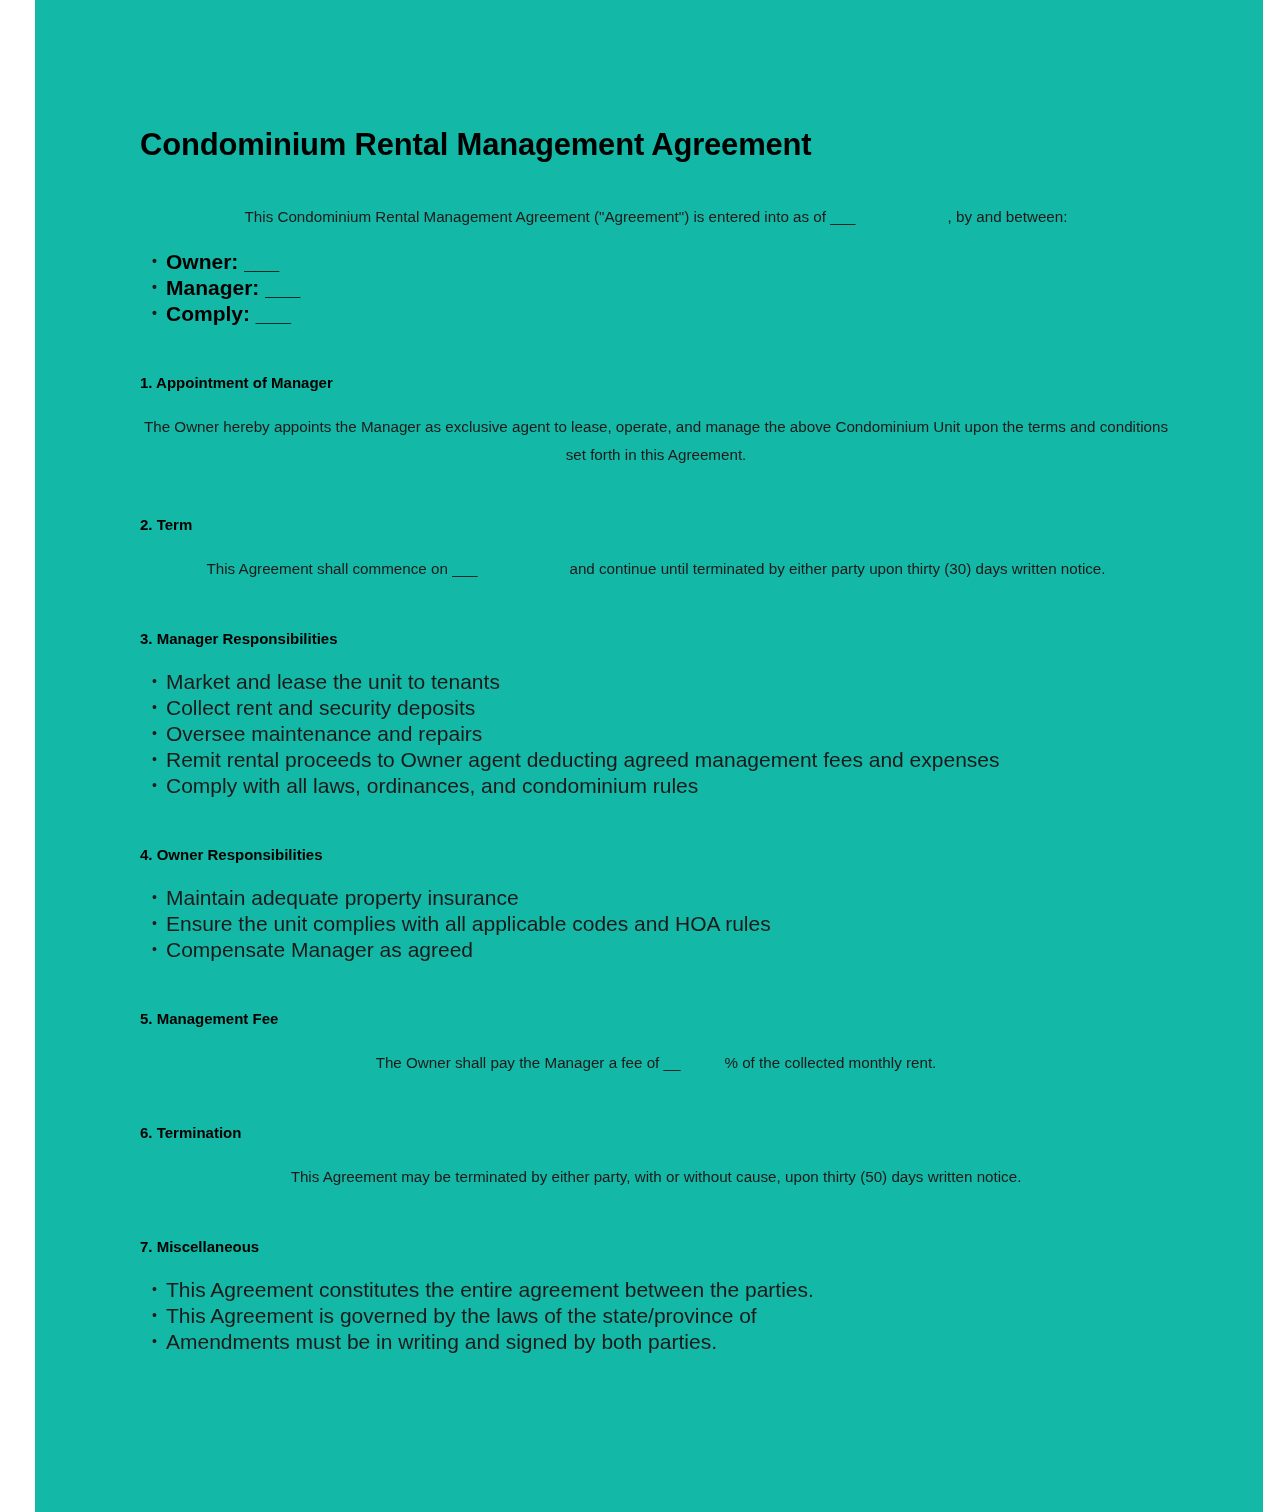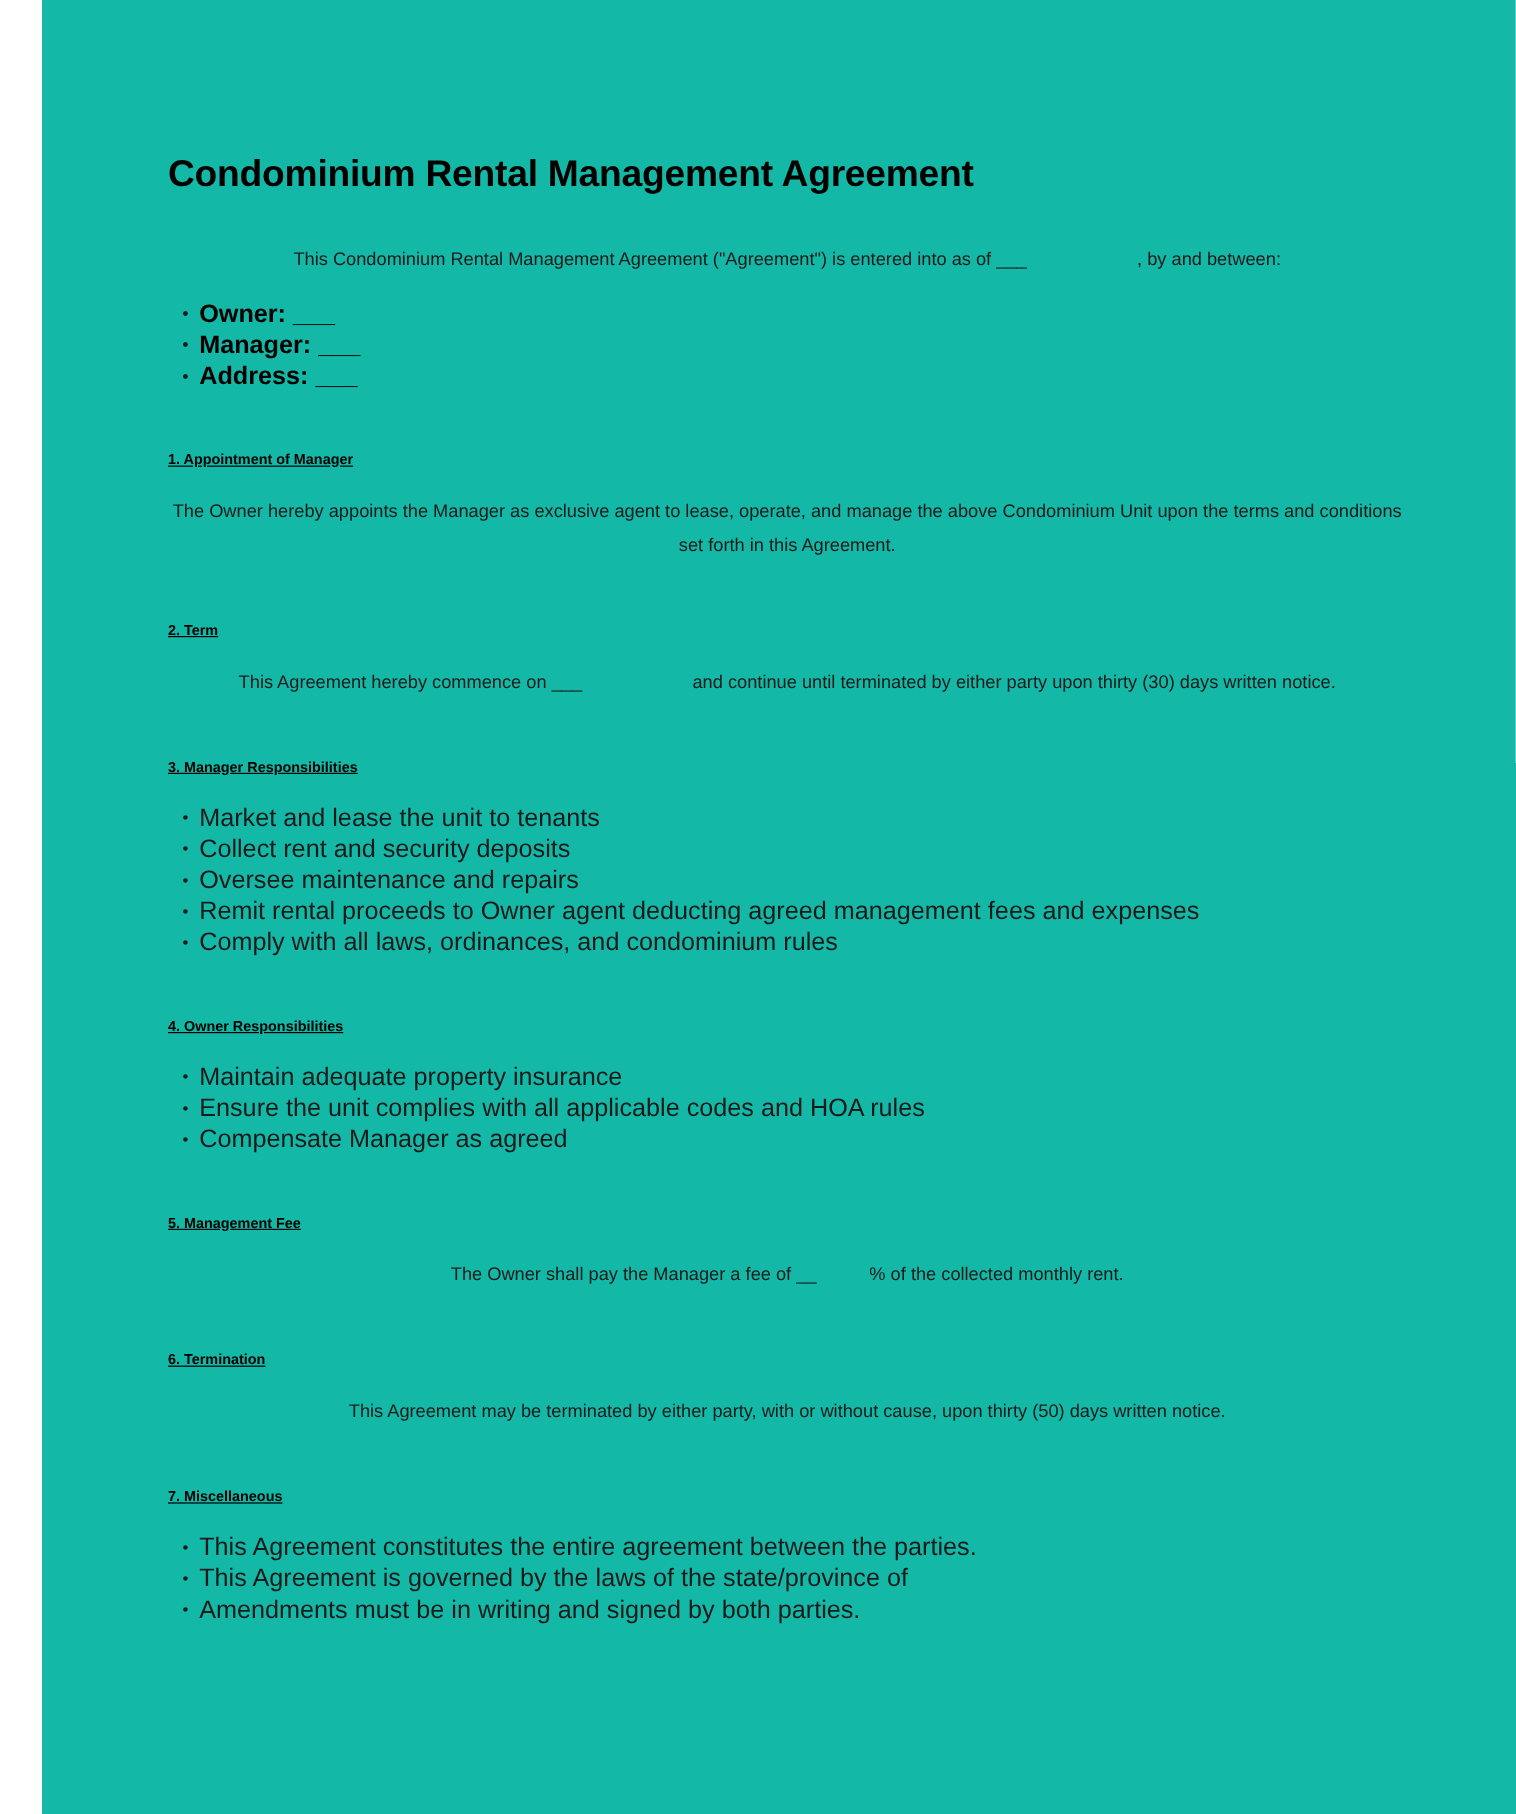--- a/index.html
+++ b/index.html
@@ -75,57 +75,56 @@
   }
   ul.parties li {
     font-weight: bold;
     color: #000000;
     line-height: 26px;
   }
   ul.parties {
     margin-top: 18px;
   }
   h2.sec {
-    font-size: 12px;
+    font-size: 15px;
     font-weight: bold;
     line-height: 22px;
     margin: 45px 0 0 0;
     color: #000000;
-    text-decoration: underline;
   }
   h2.sec + p.para,
   h2.sec + ul.bullets {
     margin-top: 19px;
   }
   .sec-block { margin: 0; }
 </style>
 </head>
 <body>
 
 <div class="page">
   <div class="doc">
 
     <h1 class="doc-title">Condominium Rental Management Agreement</h1>
 
     <p class="para"><span>This Condominium Rental Management Agreement ("Agreement") is entered into as of</span>&nbsp;<span class="blank">___</span><span class="gap-date"></span><span>, by and between:</span></p>
 
     <ul class="bullets parties">
       <li><span>Owner:</span>&nbsp;<span class="blank">___</span></li>
       <li><span>Manager:</span>&nbsp;<span class="blank">___</span></li>
-      <li><span>Address:</span>&nbsp;<span class="blank">___</span></li>
+      <li><span>Comply:</span>&nbsp;<span class="blank">___</span></li>
     </ul>
 
     <div class="sec-block">
       <h2 class="sec">1. Appointment of Manager</h2>
       <p class="para">The Owner hereby appoints the Manager as exclusive agent to lease, operate, and manage the above Condominium Unit upon the terms and conditions set forth in this Agreement.</p>
     </div>
 
     <div class="sec-block">
       <h2 class="sec">2. Term</h2>
-      <p class="para"><span>This Agreement hereby commence on</span>&nbsp;<span class="blank">___</span><span class="gap-term"></span><span>and continue until terminated by either party upon thirty (30) days written notice.</span></p>
+      <p class="para"><span>This Agreement shall commence on</span>&nbsp;<span class="blank">___</span><span class="gap-term"></span><span>and continue until terminated by either party upon thirty (30) days written notice.</span></p>
     </div>
 
     <div class="sec-block">
       <h2 class="sec">3. Manager Responsibilities</h2>
       <ul class="bullets">
         <li>Market and lease the unit to tenants</li>
         <li>Collect rent and security deposits</li>
         <li>Oversee maintenance and repairs</li>
         <li>Remit rental proceeds to Owner agent deducting agreed management fees and expenses</li>
         <li>Comply with all laws, ordinances, and condominium rules</li>

